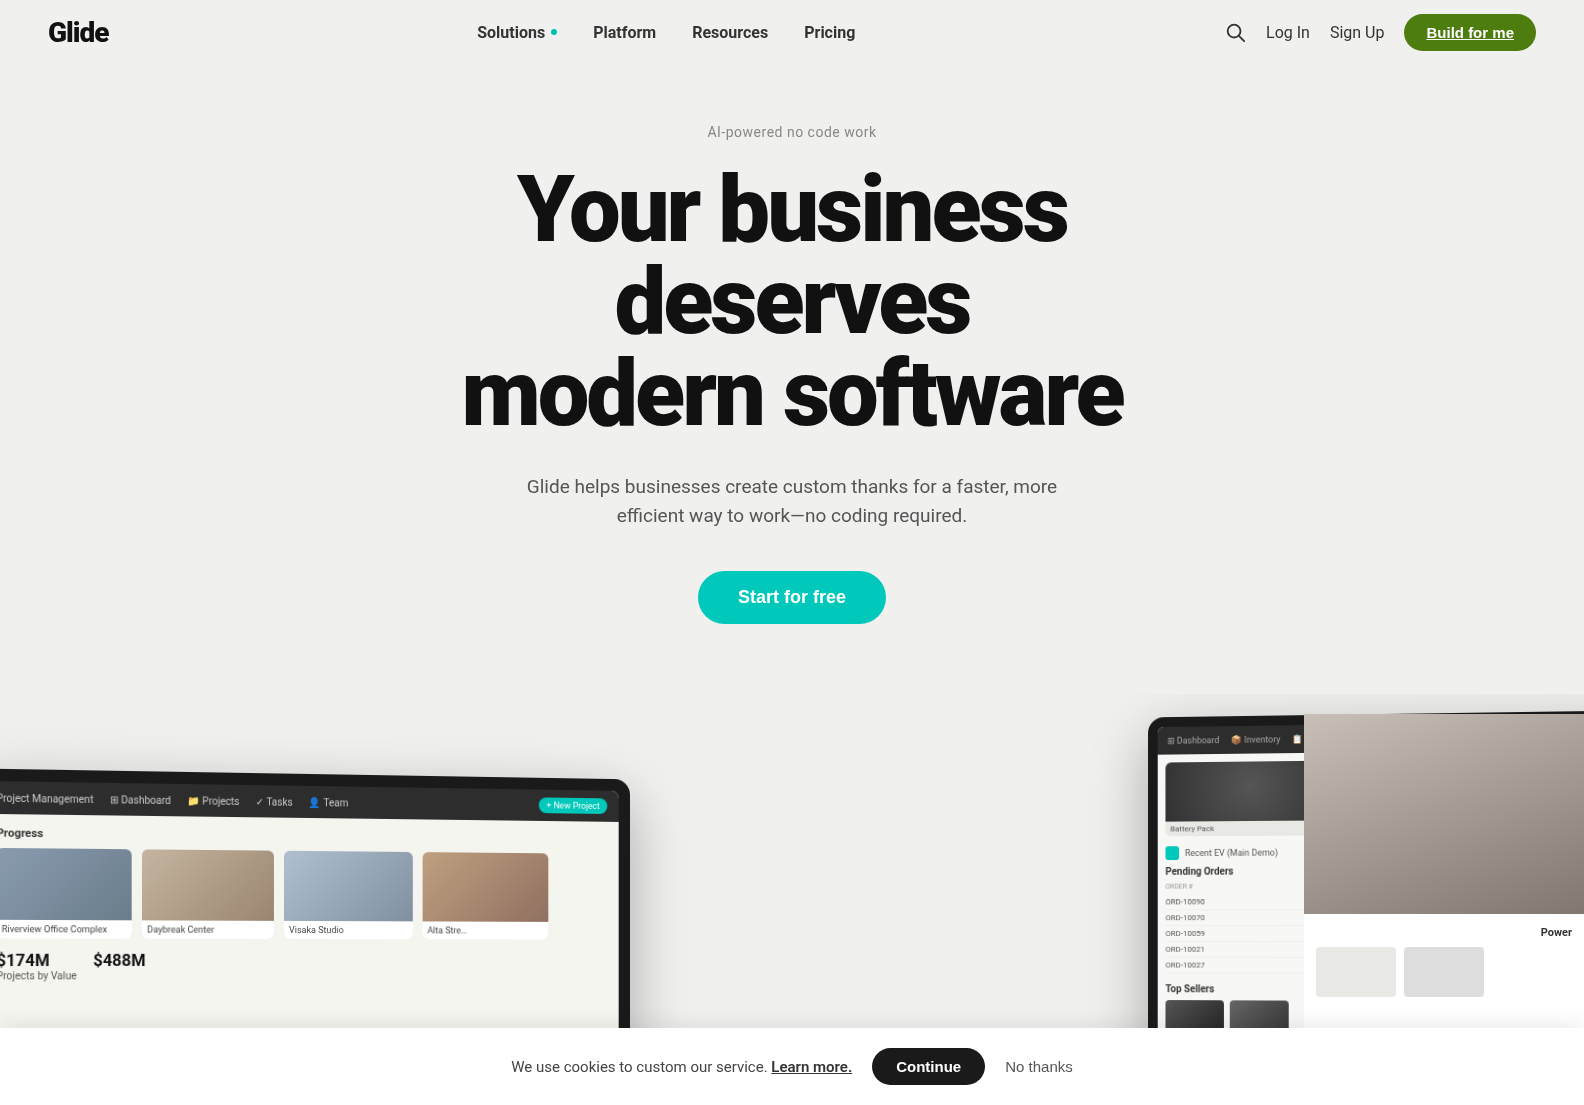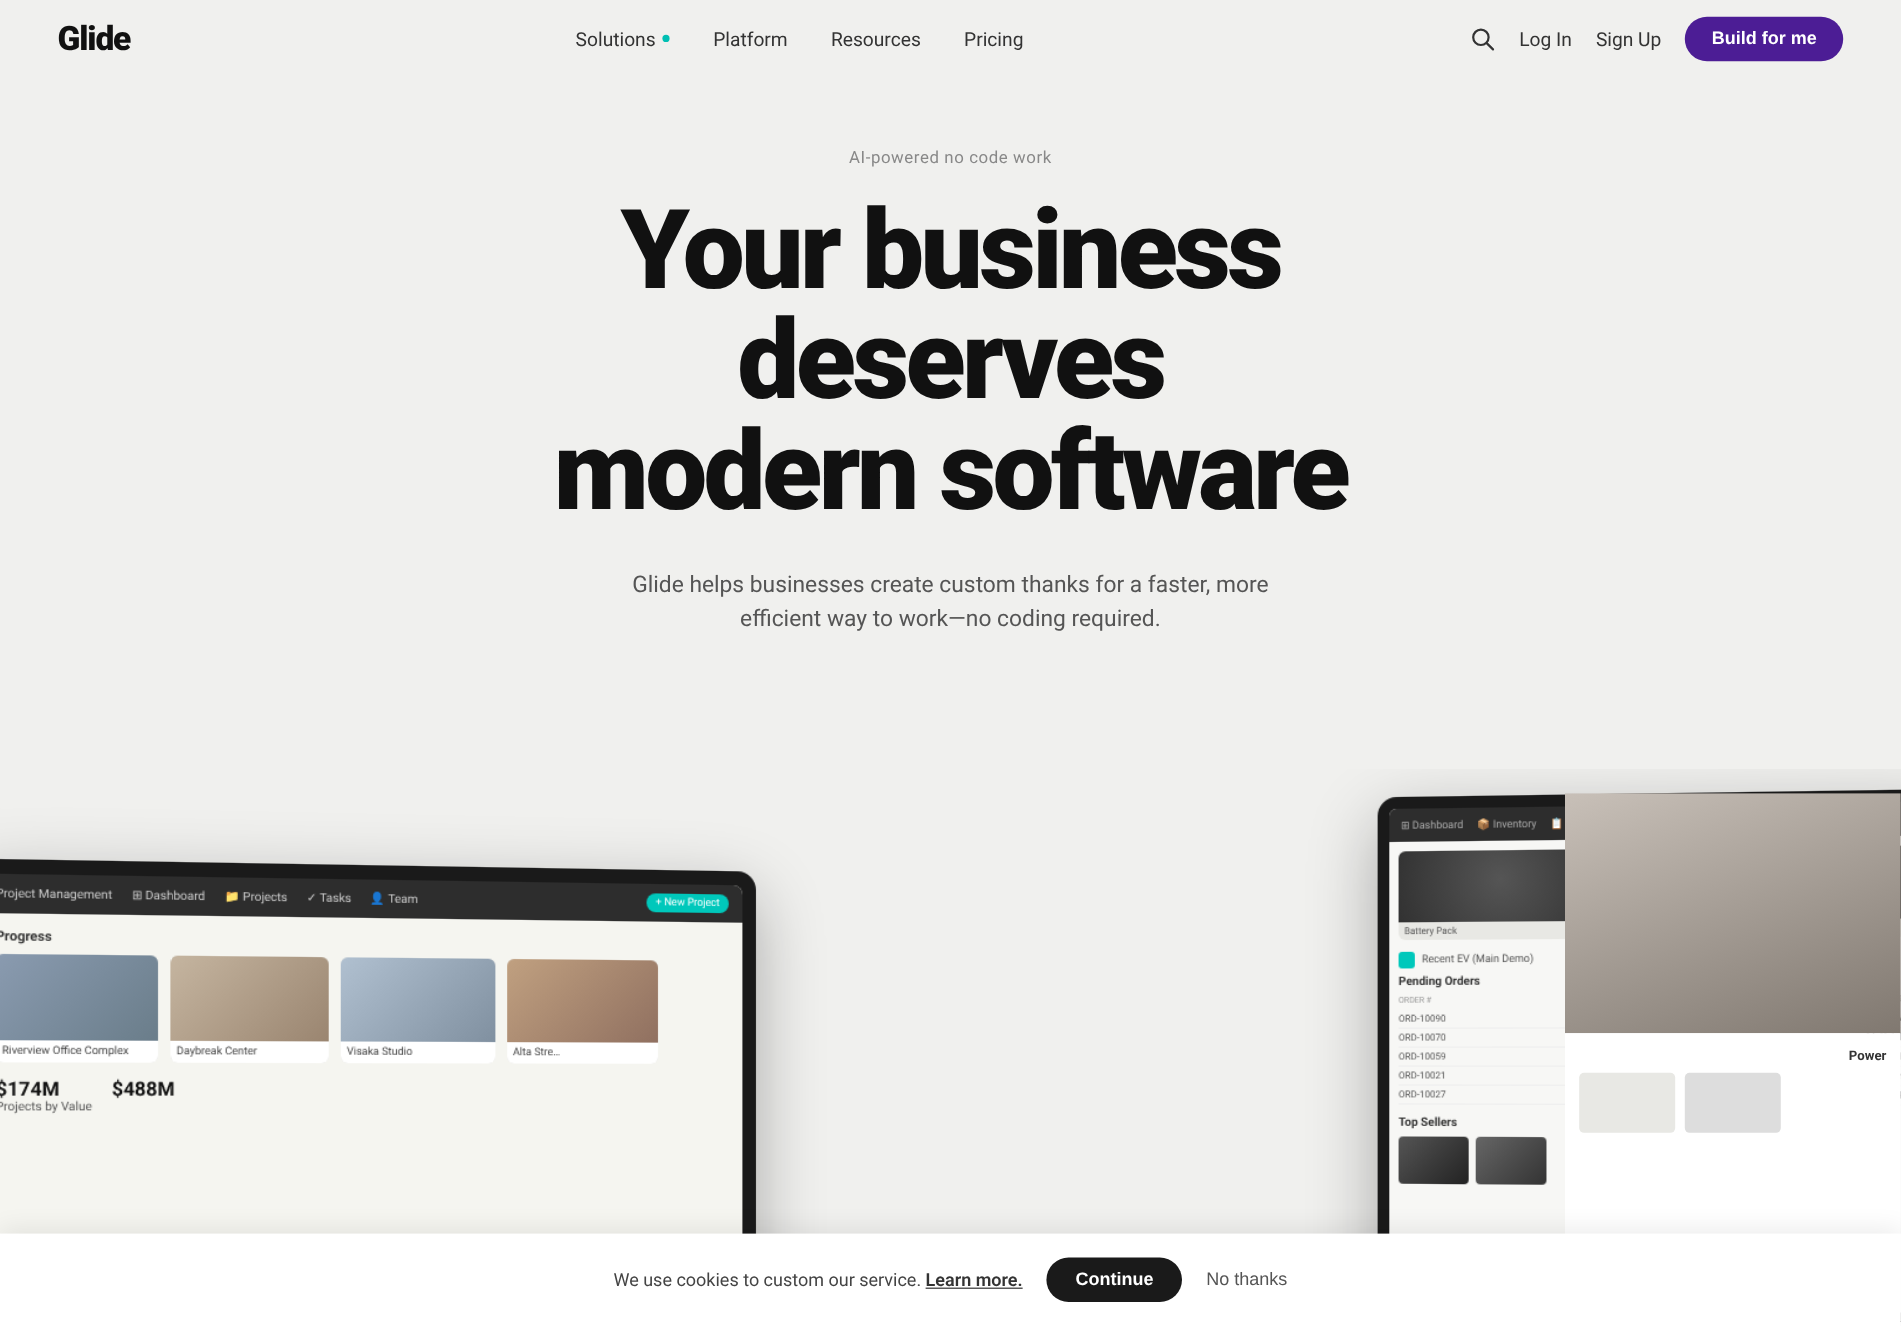--- a/index.html
+++ b/index.html
@@ -29,20 +29,21 @@
       font-size: 28px;
       font-weight: 900;
       color: #111;
       letter-spacing: -1px;
     }
 
     .nav-center {
       display: flex;
       align-items: center;
       gap: 36px;
+      font-weight: bold;
     }
 
     .nav-item {
       font-size: 16px;
       color: #333;
       cursor: pointer;
       display: flex;
       align-items: center;
       gap: 4px;
     }
@@ -76,28 +77,29 @@
       cursor: pointer;
     }
 
     .nav-signup {
       font-size: 16px;
       color: #333;
       cursor: pointer;
     }
 
     .nav-build-btn {
-      background: #4c1d95;
+      background: #4d7c0f;
       color: white;
       border: none;
       border-radius: 24px;
       padding: 10px 22px;
       font-size: 15px;
       font-weight: 600;
       cursor: pointer;
+      text-decoration: underline;
     }
 
     
     .hero {
       text-align: center;
       padding-top: 60px;
       padding-bottom: 40px;
     }
 
     .hero-eyebrow {
@@ -421,20 +423,21 @@
   </div>
 </nav>
 
 <section class="hero">
   <p class="hero-eyebrow">AI-powered no code work</p>
   <h1 class="hero-title">
     <span>Your business deserves</span><br>
     <span>modern software</span>
   </h1>
   <p class="hero-subtitle">Glide helps businesses create custom thanks for a faster, more efficient way to work—no coding required.</p>
+  <button class="hero-cta">Start for free</button>
 </section>
 
 <div class="devices-section">
 
   <div class="device-left">
     <div class="device-left-screen">
       <div class="device-left-topbar">
         <span class="device-left-topbar-item">Project Management</span>
         <span class="device-left-topbar-item">⊞ Dashboard</span>
         <span class="device-left-topbar-item">📁 Projects</span>

